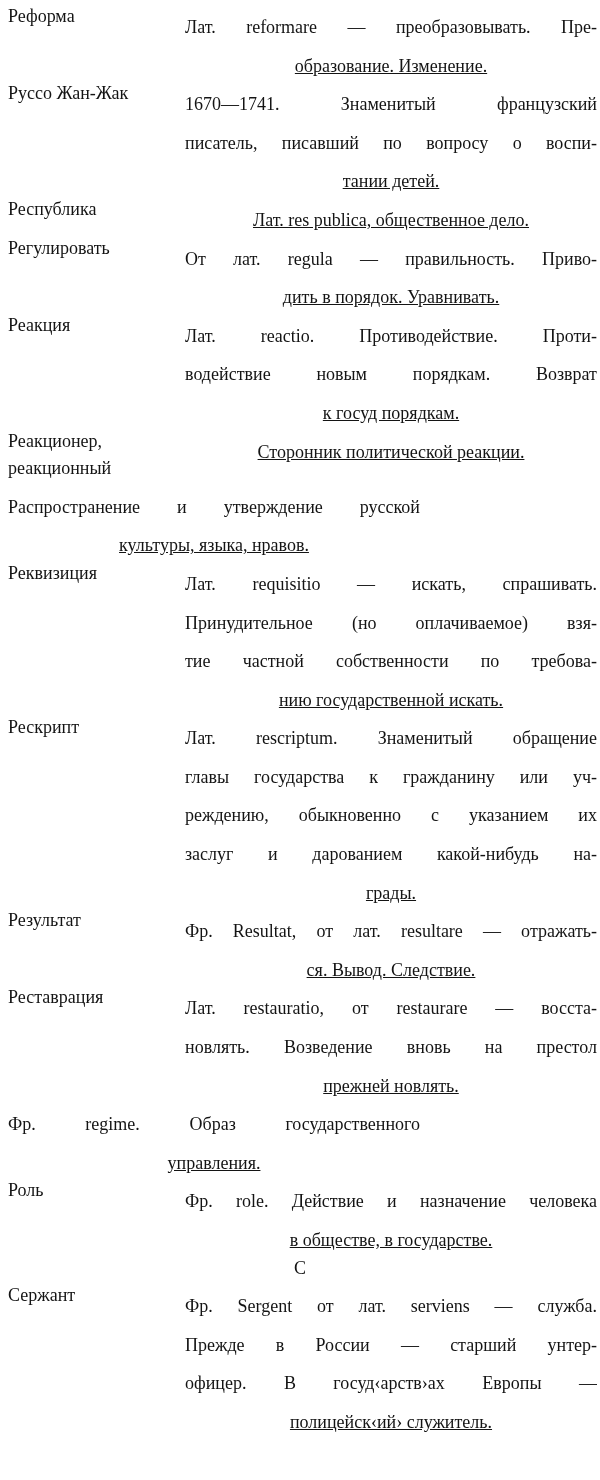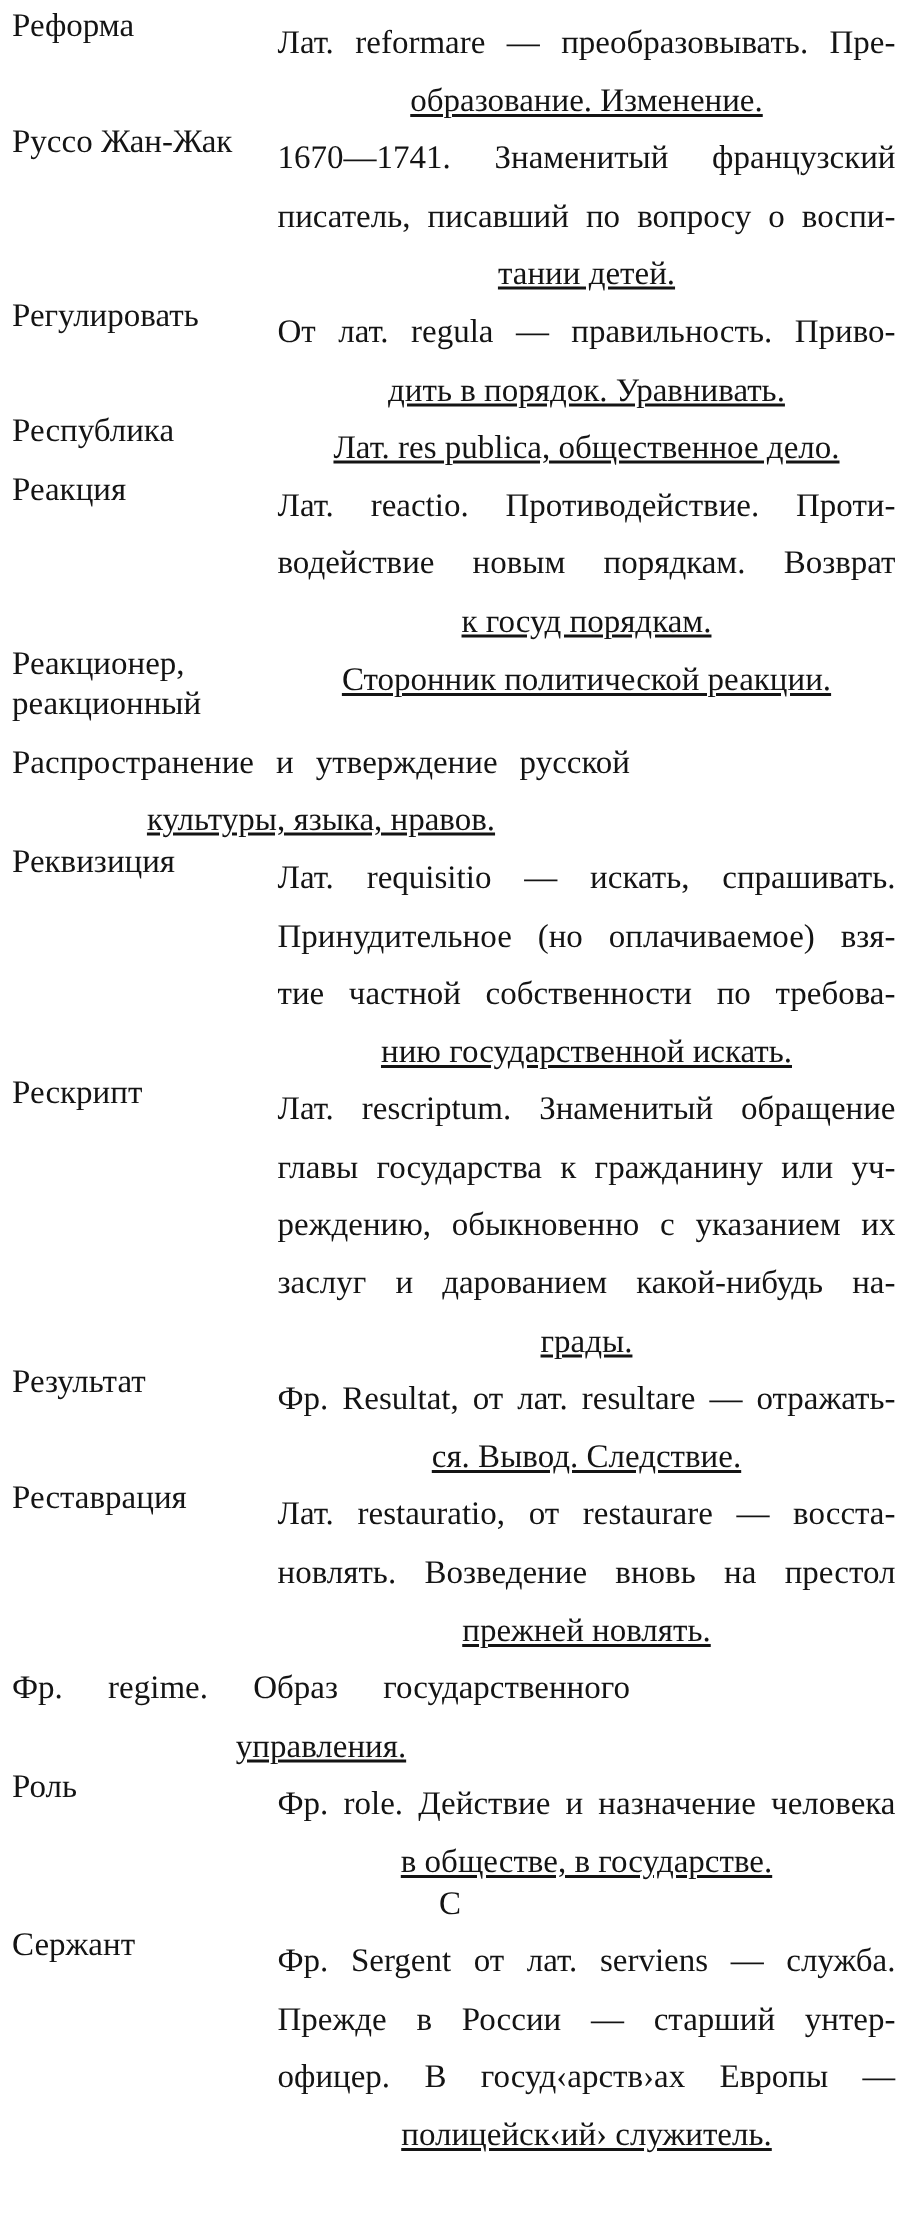--- a/index.html
+++ b/index.html
@@ -12,21 +12,21 @@
     color: #141414;
     overflow: hidden;
   }
   .page {
     width: 600px; height: 1480px;
     padding-top: 3px;
     overflow: hidden;
   }
   .glossary {
     width: 600px;
-    font-size: 22px;
+    font-size: 18px;
     line-height: 27.6px;
   }
   .entry-row {
     display: flex;
     padding-left: 8px;
   }
   .term-col {
     flex: 0 0 177px;
     max-width: 177px;
   }
@@ -79,33 +79,33 @@
           <div class="term-line">Руссо Жан-Жак</div>
         </div>
         <div class="def-col">
           <div class="def-line just">1670—1741. Знаменитый французский</div>
           <div class="def-line just">писатель, писавший по вопросу о воспи-</div>
           <div class="def-line last">тании детей.</div>
         </div>
       </div>
       <div class="entry-row">
         <div class="term-col">
+          <div class="term-line">Республика</div>
+        </div>
+        <div class="def-col">
+          <div class="def-line last">Лат. res publica, общественное дело.</div>
+        </div>
+      </div>
+      <div class="entry-row">
+        <div class="term-col">
           <div class="term-line">Регулировать</div>
         </div>
         <div class="def-col">
           <div class="def-line just">От лат. regula — правильность. Приво-</div>
           <div class="def-line last">дить в порядок. Уравнивать.</div>
-        </div>
-      </div>
-      <div class="entry-row">
-        <div class="term-col">
-          <div class="term-line">Республика</div>
-        </div>
-        <div class="def-col">
-          <div class="def-line last">Лат. res publica, общественное дело.</div>
         </div>
       </div>
       <div class="entry-row">
         <div class="term-col">
           <div class="term-line">Реакция</div>
         </div>
         <div class="def-col">
           <div class="def-line just">Лат. reactio. Противодействие. Проти-</div>
           <div class="def-line just">водействие новым порядкам. Возврат</div>
           <div class="def-line last">к госуд порядкам.</div>

